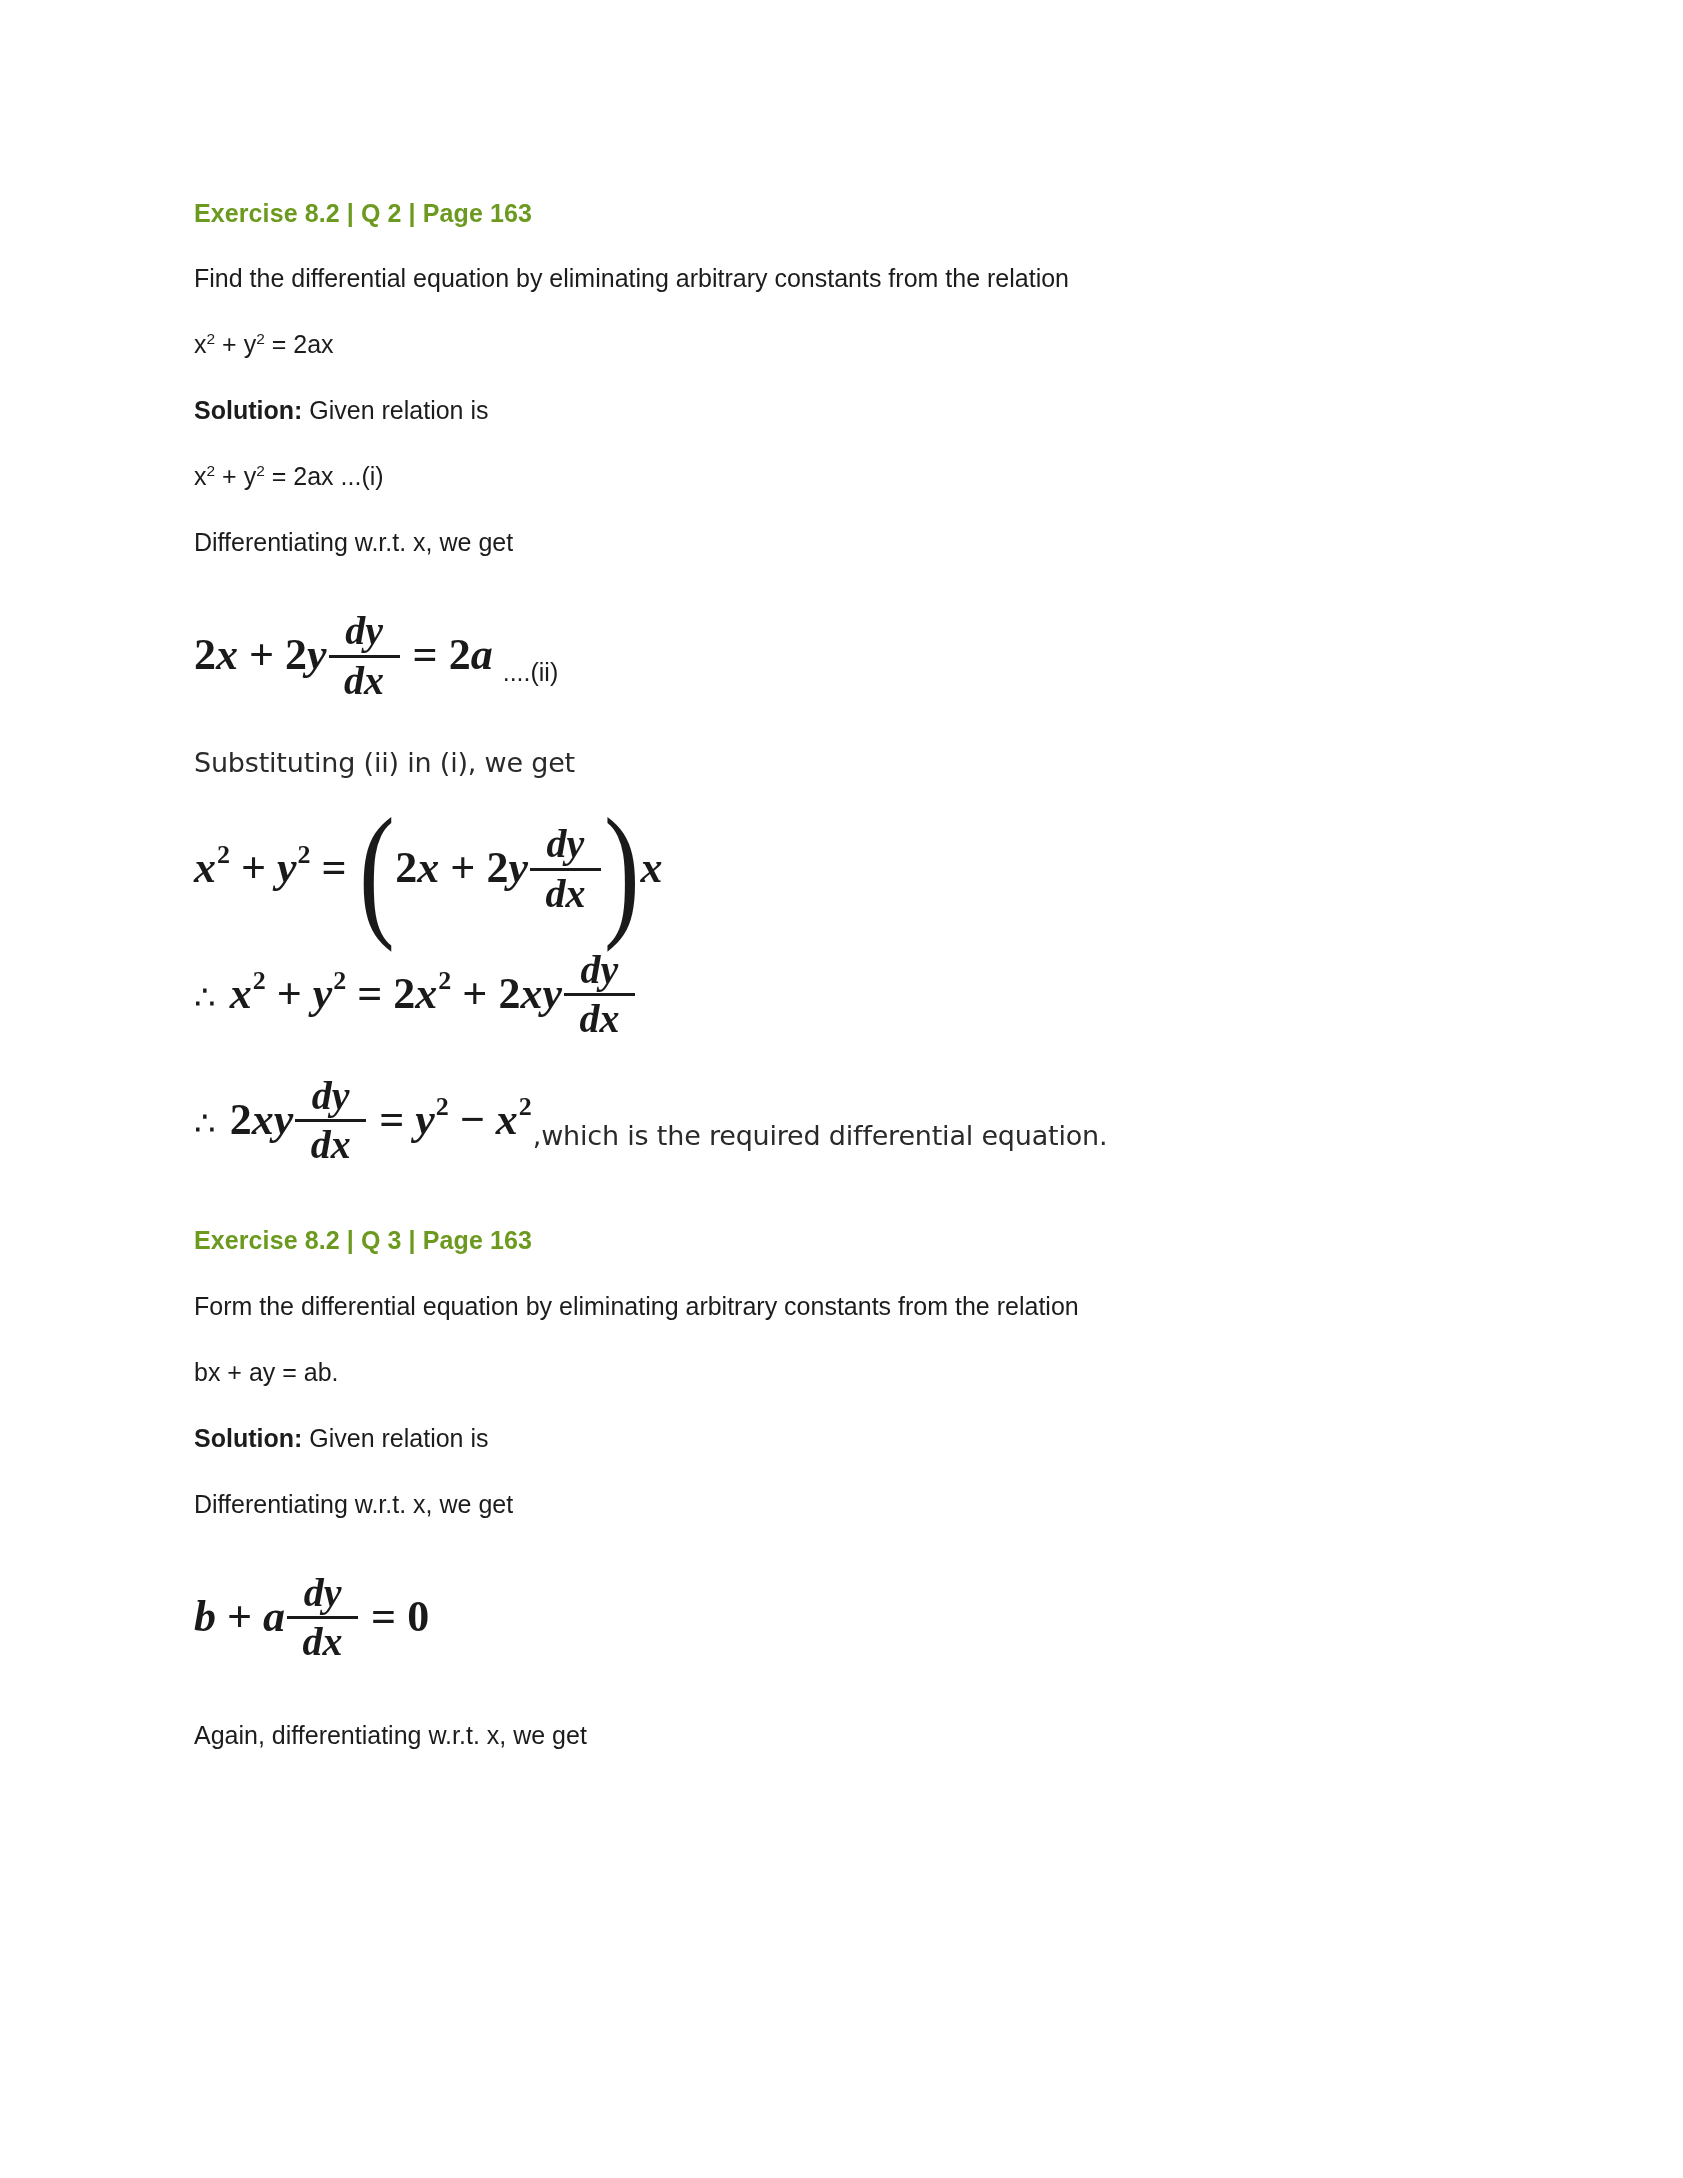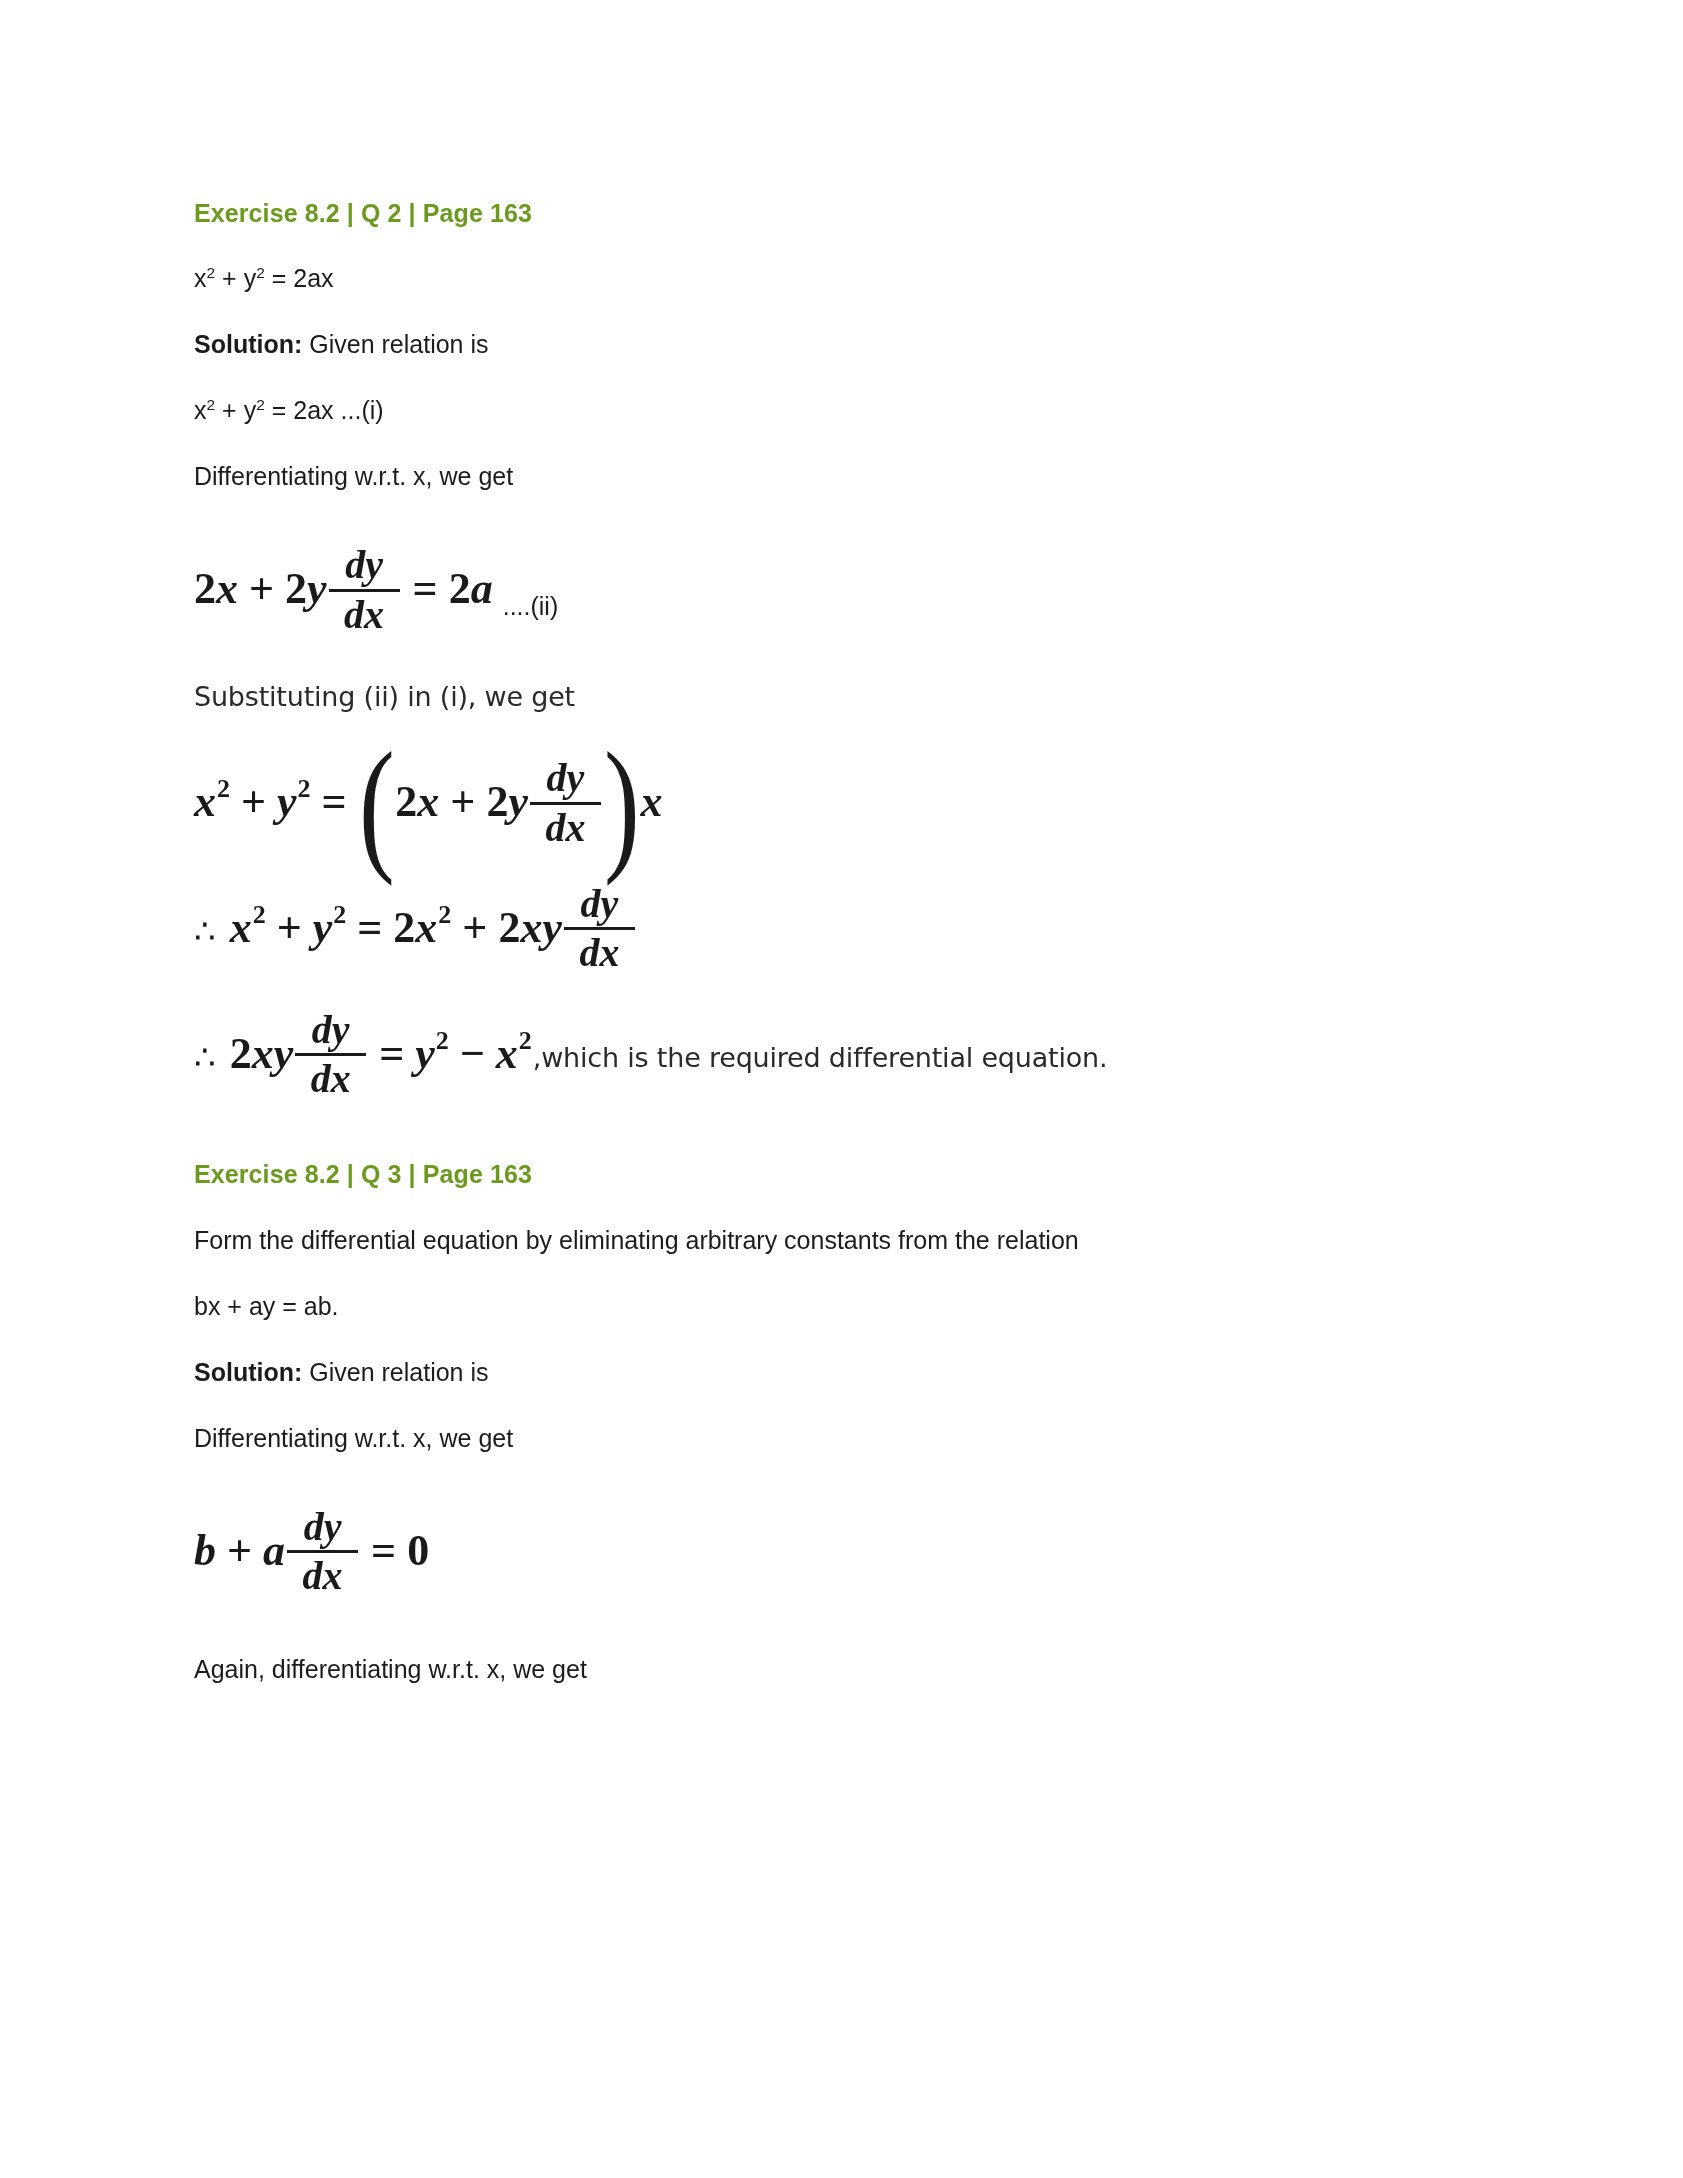--- a/index.html
+++ b/index.html
@@ -185,38 +185,39 @@
     display: block;
   }
   .inline-prose {
     font-family: "DejaVu Sans", sans-serif;
     font-size: 27px;
     font-weight: normal;
     color: #2a2a2a;
     letter-spacing: -0.2px;
     align-self: center;
     position: relative;
-    top: 4px;
+    top: 16px;
     margin-left: 1px;
   }
 
   .sp-a { height: 20px; }
   .sp-b { height: 30px; }
   .sp-c { height: 22px; }
 </style>
 </head>
 <body>
 
 <div class="page">
   <div class="content">
 
     <div>
 
       <div class="ex-heading">Exercise 8.2 | Q 2 | Page 163</div>
 
+      <p class="para">Find the differential equation by eliminating arbitrary constants from the relation</p>
 
       <p class="para">
         <span>x</span><sup>2</sup>
         <span>+</span>
         <span>y</span><sup>2</sup>
         <span>=</span>
         <span>2ax</span>
       </p>
 
       <p class="para">

